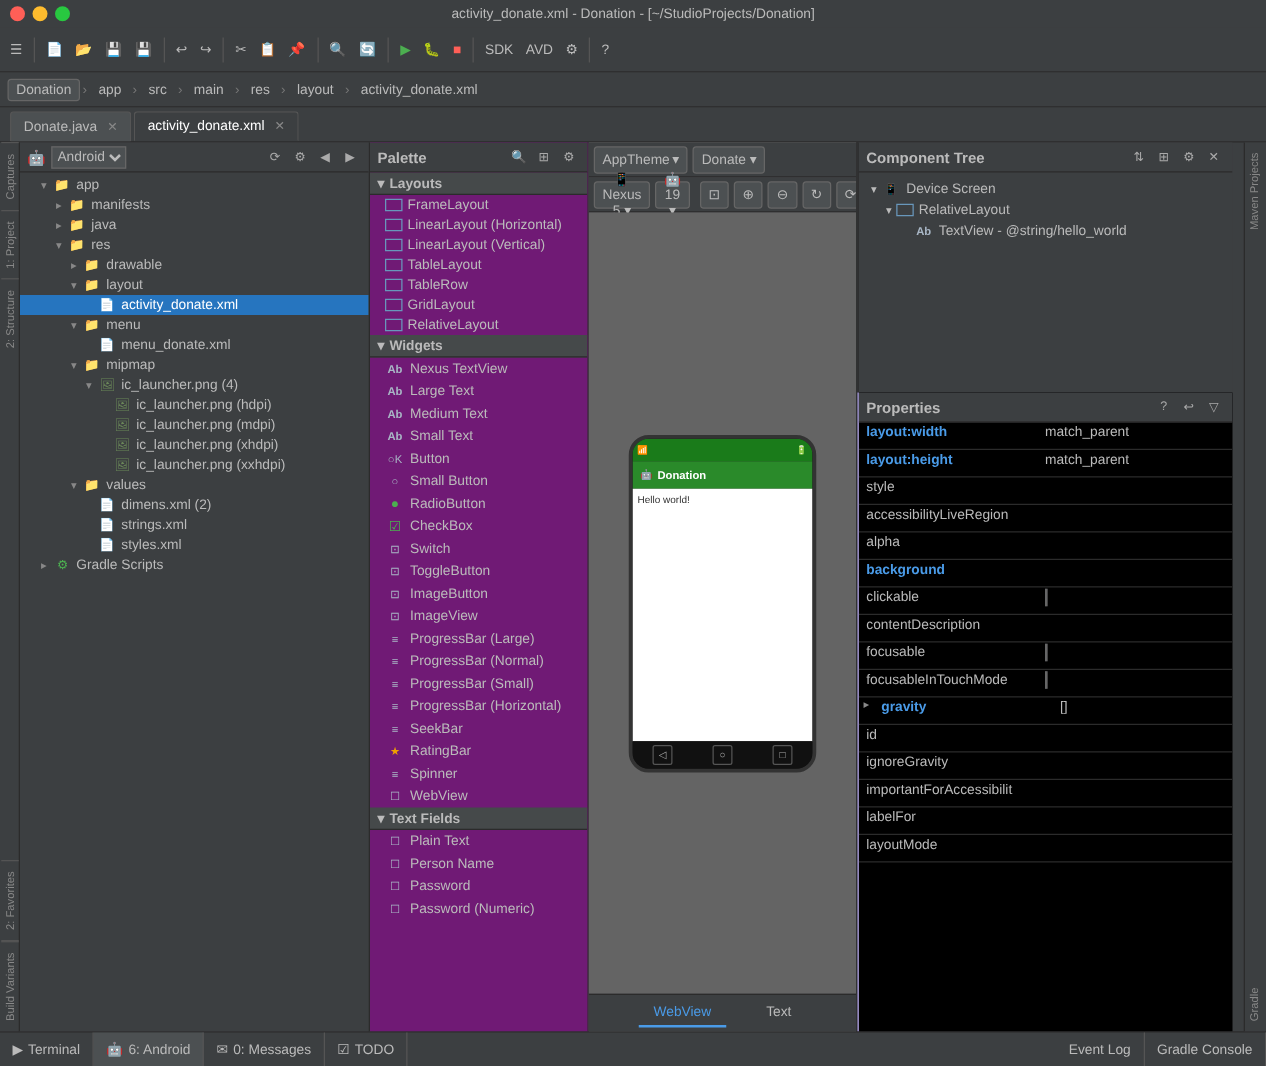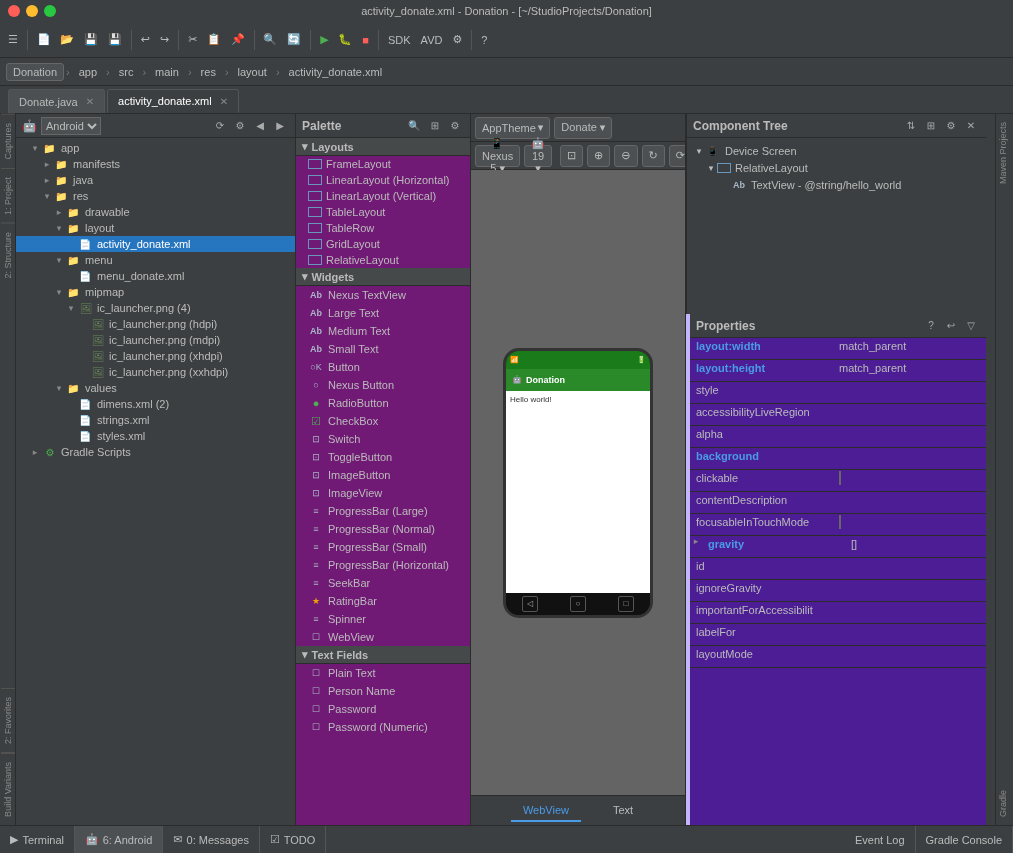--- a/index.html
+++ b/index.html
@@ -81,21 +81,21 @@
     
     .component-tree { width: 300px; background: #3c3f41; border-left: 1px solid #2b2b2b; display: flex; flex-direction: column; overflow: hidden; }
     .ct-header { height: 24px; background: #3c3f41; border-bottom: 1px solid #2b2b2b; display: flex; align-items: center; padding: 0 6px; font-size: 12px; font-weight: bold; color: #bbbbbb; }
     .ct-header-icons { margin-left: auto; display: flex; gap: 2px; }
     .ct-body { flex: 1; overflow-y: auto; padding: 4px 0; }
     .ct-item { display: flex; align-items: center; padding: 2px 6px; font-size: 11px; color: #bbbbbb; cursor: pointer; }
     .ct-arrow { width: 12px; text-align: center; font-size: 9px; }
     .ct-icon { width: 16px; height: 14px; margin-right: 4px; display: inline-flex; align-items: center; justify-content: center; font-size: 9px; }
 
     
-    .properties-panel { width: 300px; background: #4c1d95; border-left: 4px solid #c4b5fd; display: flex; flex-direction: column; overflow: hidden; }
+    .properties-panel { width: 300px; background: #000000; border-left: 1px solid #c4b5fd; display: flex; flex-direction: column; overflow: hidden; }
     .prop-header { height: 24px; background: #3c3f41; border-bottom: 1px solid #2b2b2b; display: flex; align-items: center; padding: 0 6px; font-size: 12px; font-weight: bold; color: #bbbbbb; }
     .prop-header-icons { margin-left: auto; display: flex; gap: 2px; }
     .prop-body { flex: 1; overflow-y: auto; }
     .prop-row { display: flex; align-items: flex-start; border-bottom: 1px solid #2b2b2b; min-height: 22px; }
     .prop-name { width: 145px; padding: 2px 6px; font-size: 11px; color: #bbbbbb; flex-shrink: 0; }
     .prop-name.bold { font-weight: bold; color: #4a9be8; }
     .prop-value { flex: 1; padding: 2px 4px; font-size: 11px; color: #bbbbbb; }
     .prop-checkbox { width: 12px; height: 12px; border: 1px solid #666; background: #3c3f41; }
     .prop-expand { width: 12px; text-align: center; font-size: 9px; color: #888; }
 
@@ -390,21 +390,21 @@
       <div class="palette-item">
         <span class="palette-item-icon" style="font-size:9px; color:#a9b7c6; font-weight:bold;">Ab</span>
         <span>Small Text</span>
       </div>
       <div class="palette-item">
         <span class="palette-item-icon" style="font-size:9px; color:#a9b7c6;">○K</span>
         <span>Button</span>
       </div>
       <div class="palette-item">
         <span class="palette-item-icon" style="font-size:9px; color:#a9b7c6;">○</span>
-        <span>Nexus Button</span>
+        <span>Small Button</span>
       </div>
       <div class="palette-item">
         <span class="palette-item-icon" style="font-size:11px; color:#4caf50;">●</span>
         <span>RadioButton</span>
       </div>
       <div class="palette-item">
         <span class="palette-item-icon" style="font-size:11px; color:#4caf50;">☑</span>
         <span>CheckBox</span>
       </div>
       <div class="palette-item">
@@ -614,20 +614,26 @@
           <span class="prop-name">clickable</span>
           <span class="prop-value">
             <span class="prop-checkbox"></span>
           </span>
         </div>
         <div class="prop-row">
           <span class="prop-name">contentDescription</span>
           <span class="prop-value"></span>
         </div>
         <div class="prop-row">
+          <span class="prop-name">focusable</span>
+          <span class="prop-value">
+            <span class="prop-checkbox"></span>
+          </span>
+        </div>
+        <div class="prop-row">
           <span class="prop-name">focusableInTouchMode</span>
           <span class="prop-value">
             <span class="prop-checkbox"></span>
           </span>
         </div>
         <div class="prop-row">
           <span class="prop-expand">▸</span>
           <span class="prop-name bold">gravity</span>
           <span class="prop-value">[]</span>
         </div>

